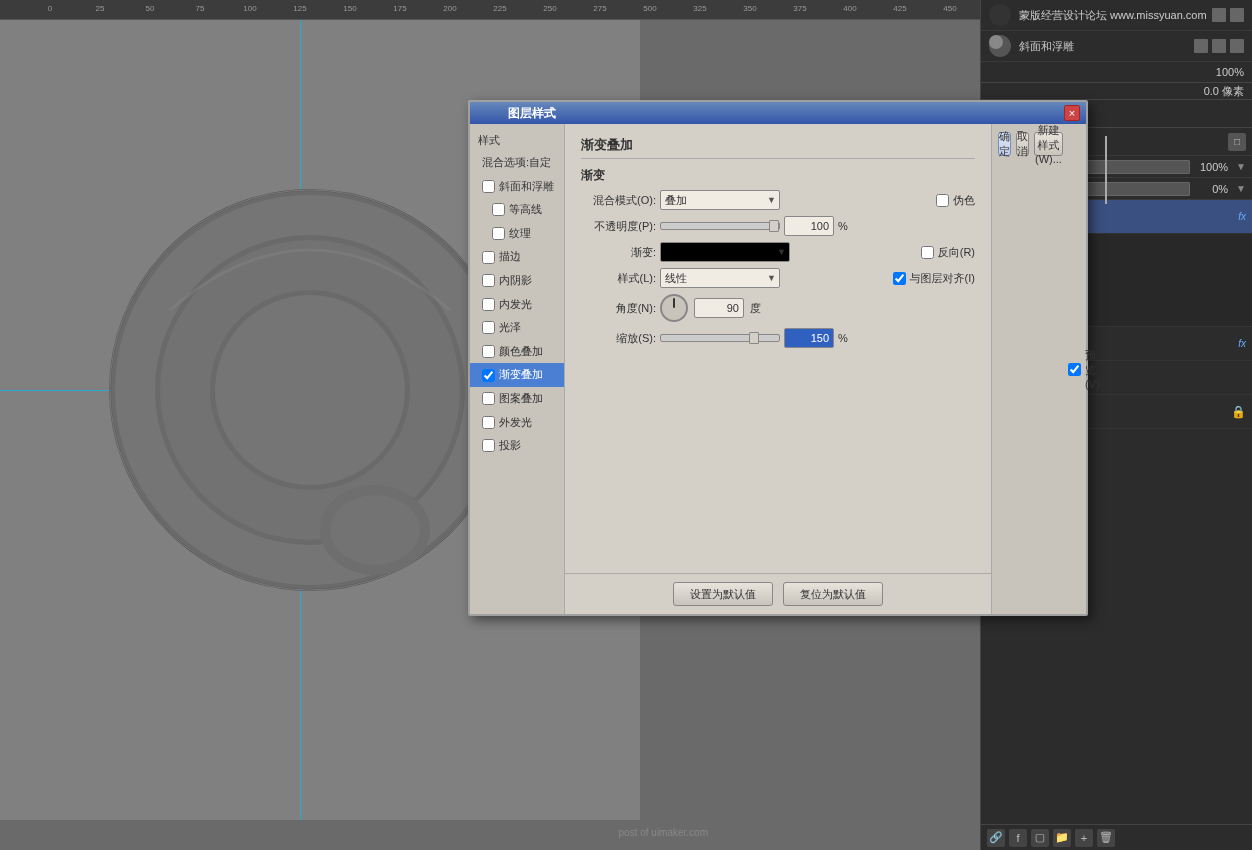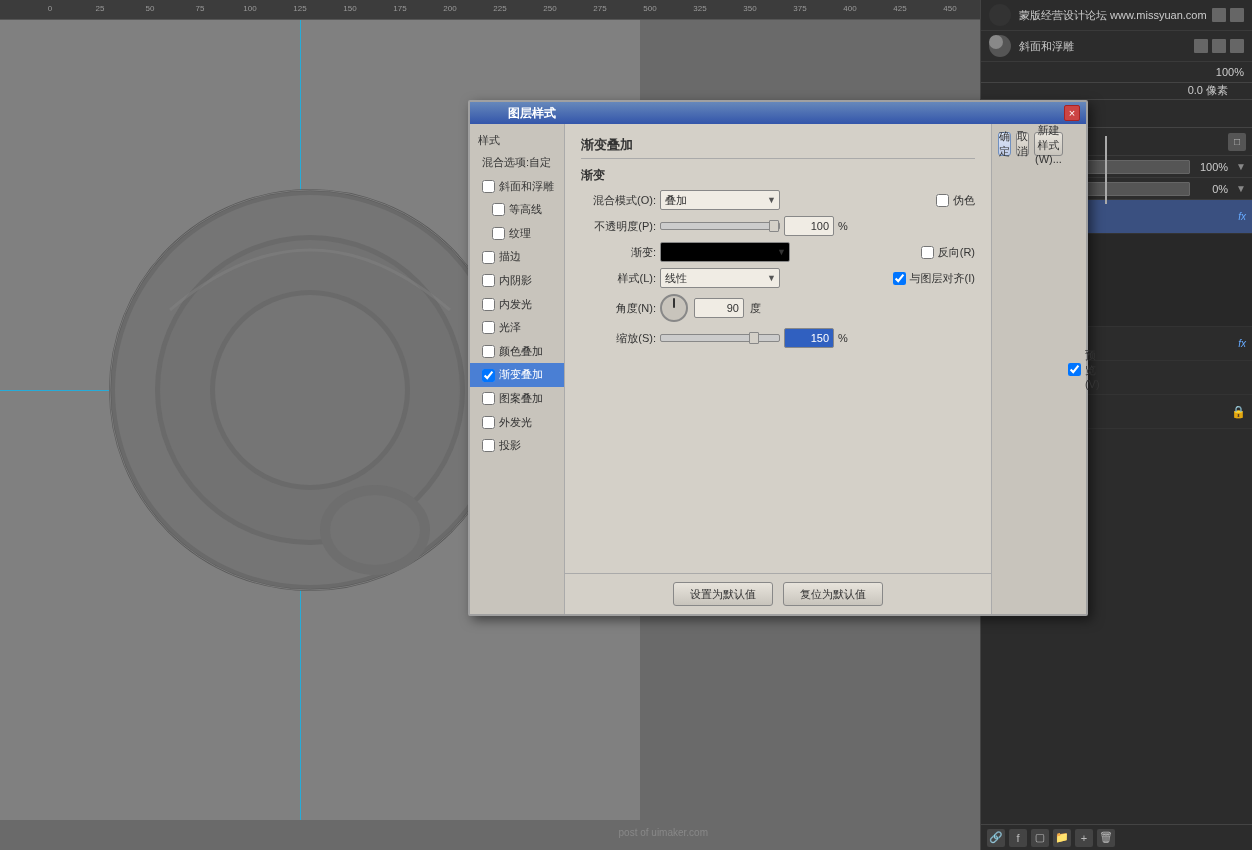--- a/index.html
+++ b/index.html
@@ -747,21 +747,21 @@
       <span class="right-top-text">斜面和浮雕</span>
       <div class="right-top-icons">
         <div class="small-icon"></div>
         <div class="small-icon"></div>
         <div class="small-icon"></div>
       </div>
     </div>
     <div style="height:30px;display:flex;align-items:center;justify-content:flex-end;padding:0 8px;border-bottom:1px solid #444;">
       <span style="color:#ccc;font-size:11px;">100%</span>
     </div>
-    <div style="height:22px;display:flex;justify-content:flex-end;padding:0 24px;">
+    <div style="height:22px;display:flex;align-items:center;justify-content:flex-end;padding:0 8px;">
       <span style="color:#ccc;font-size:11px;">0.0 像素</span>
     </div>
   </div>
 
   <div id="layers-panel">
     <div id="layers-tabs">
       <span class="layer-tab active">路径</span>
       <span class="layer-tab">3D</span>
     </div>
 

